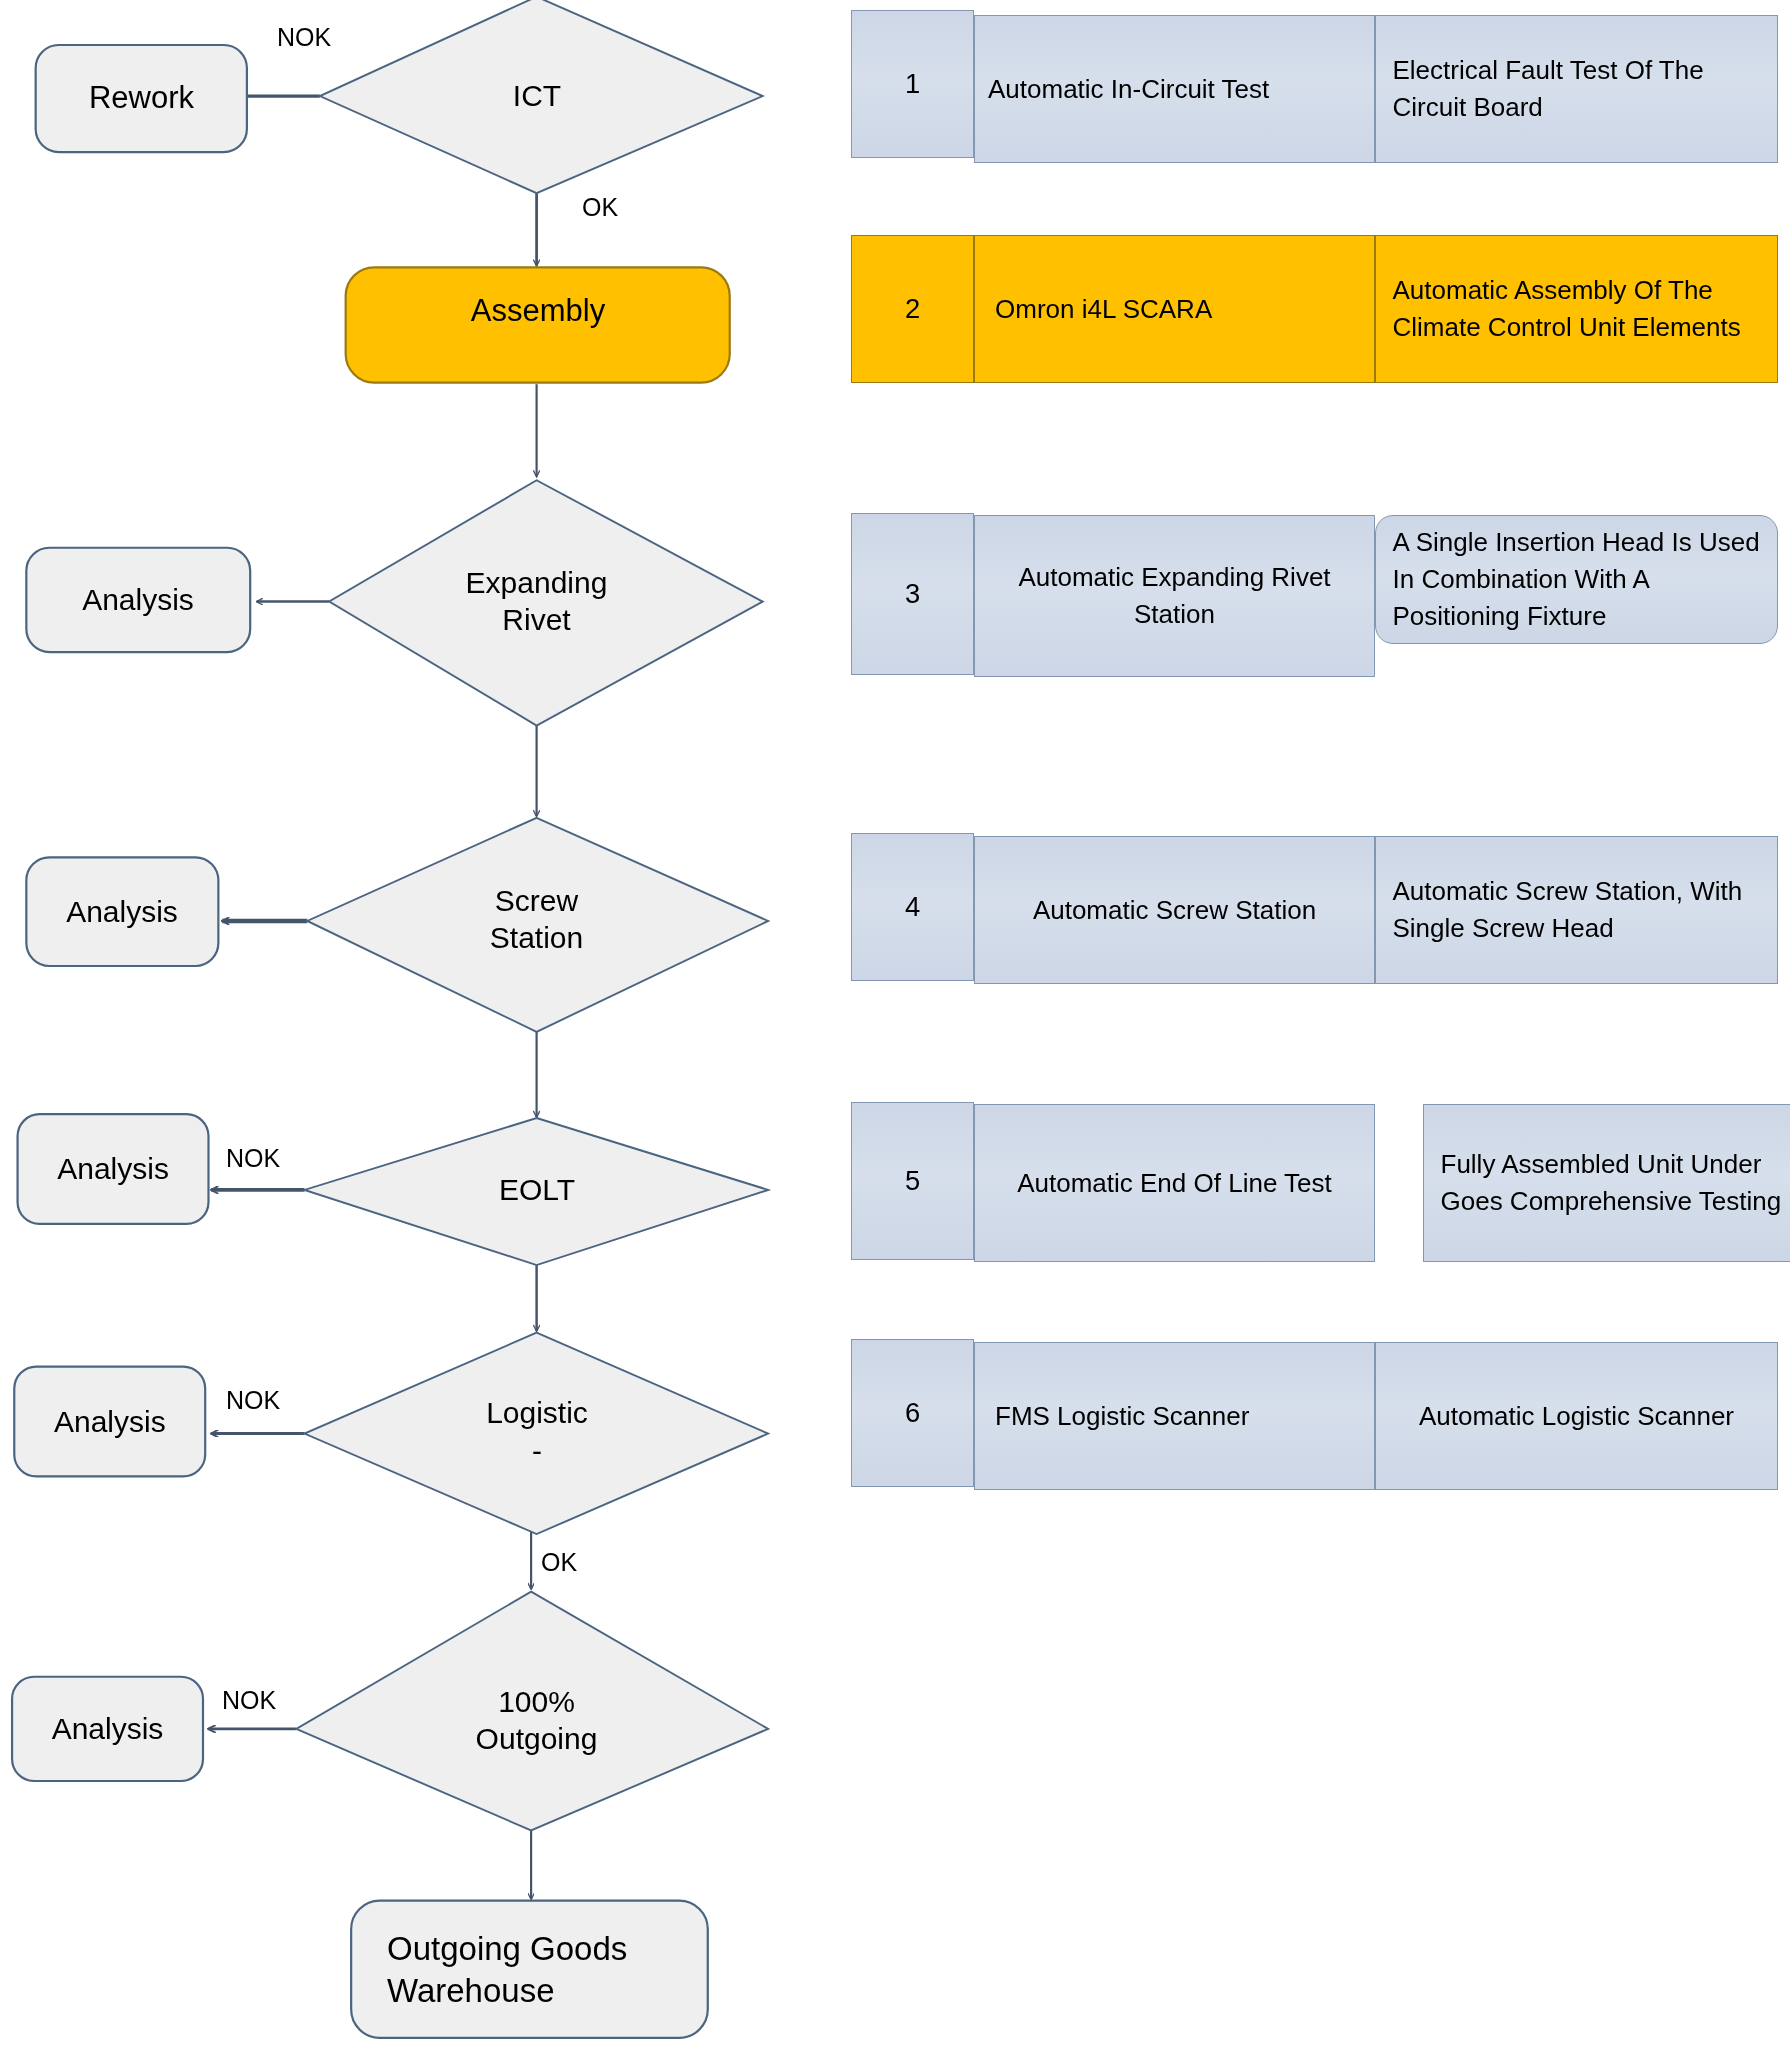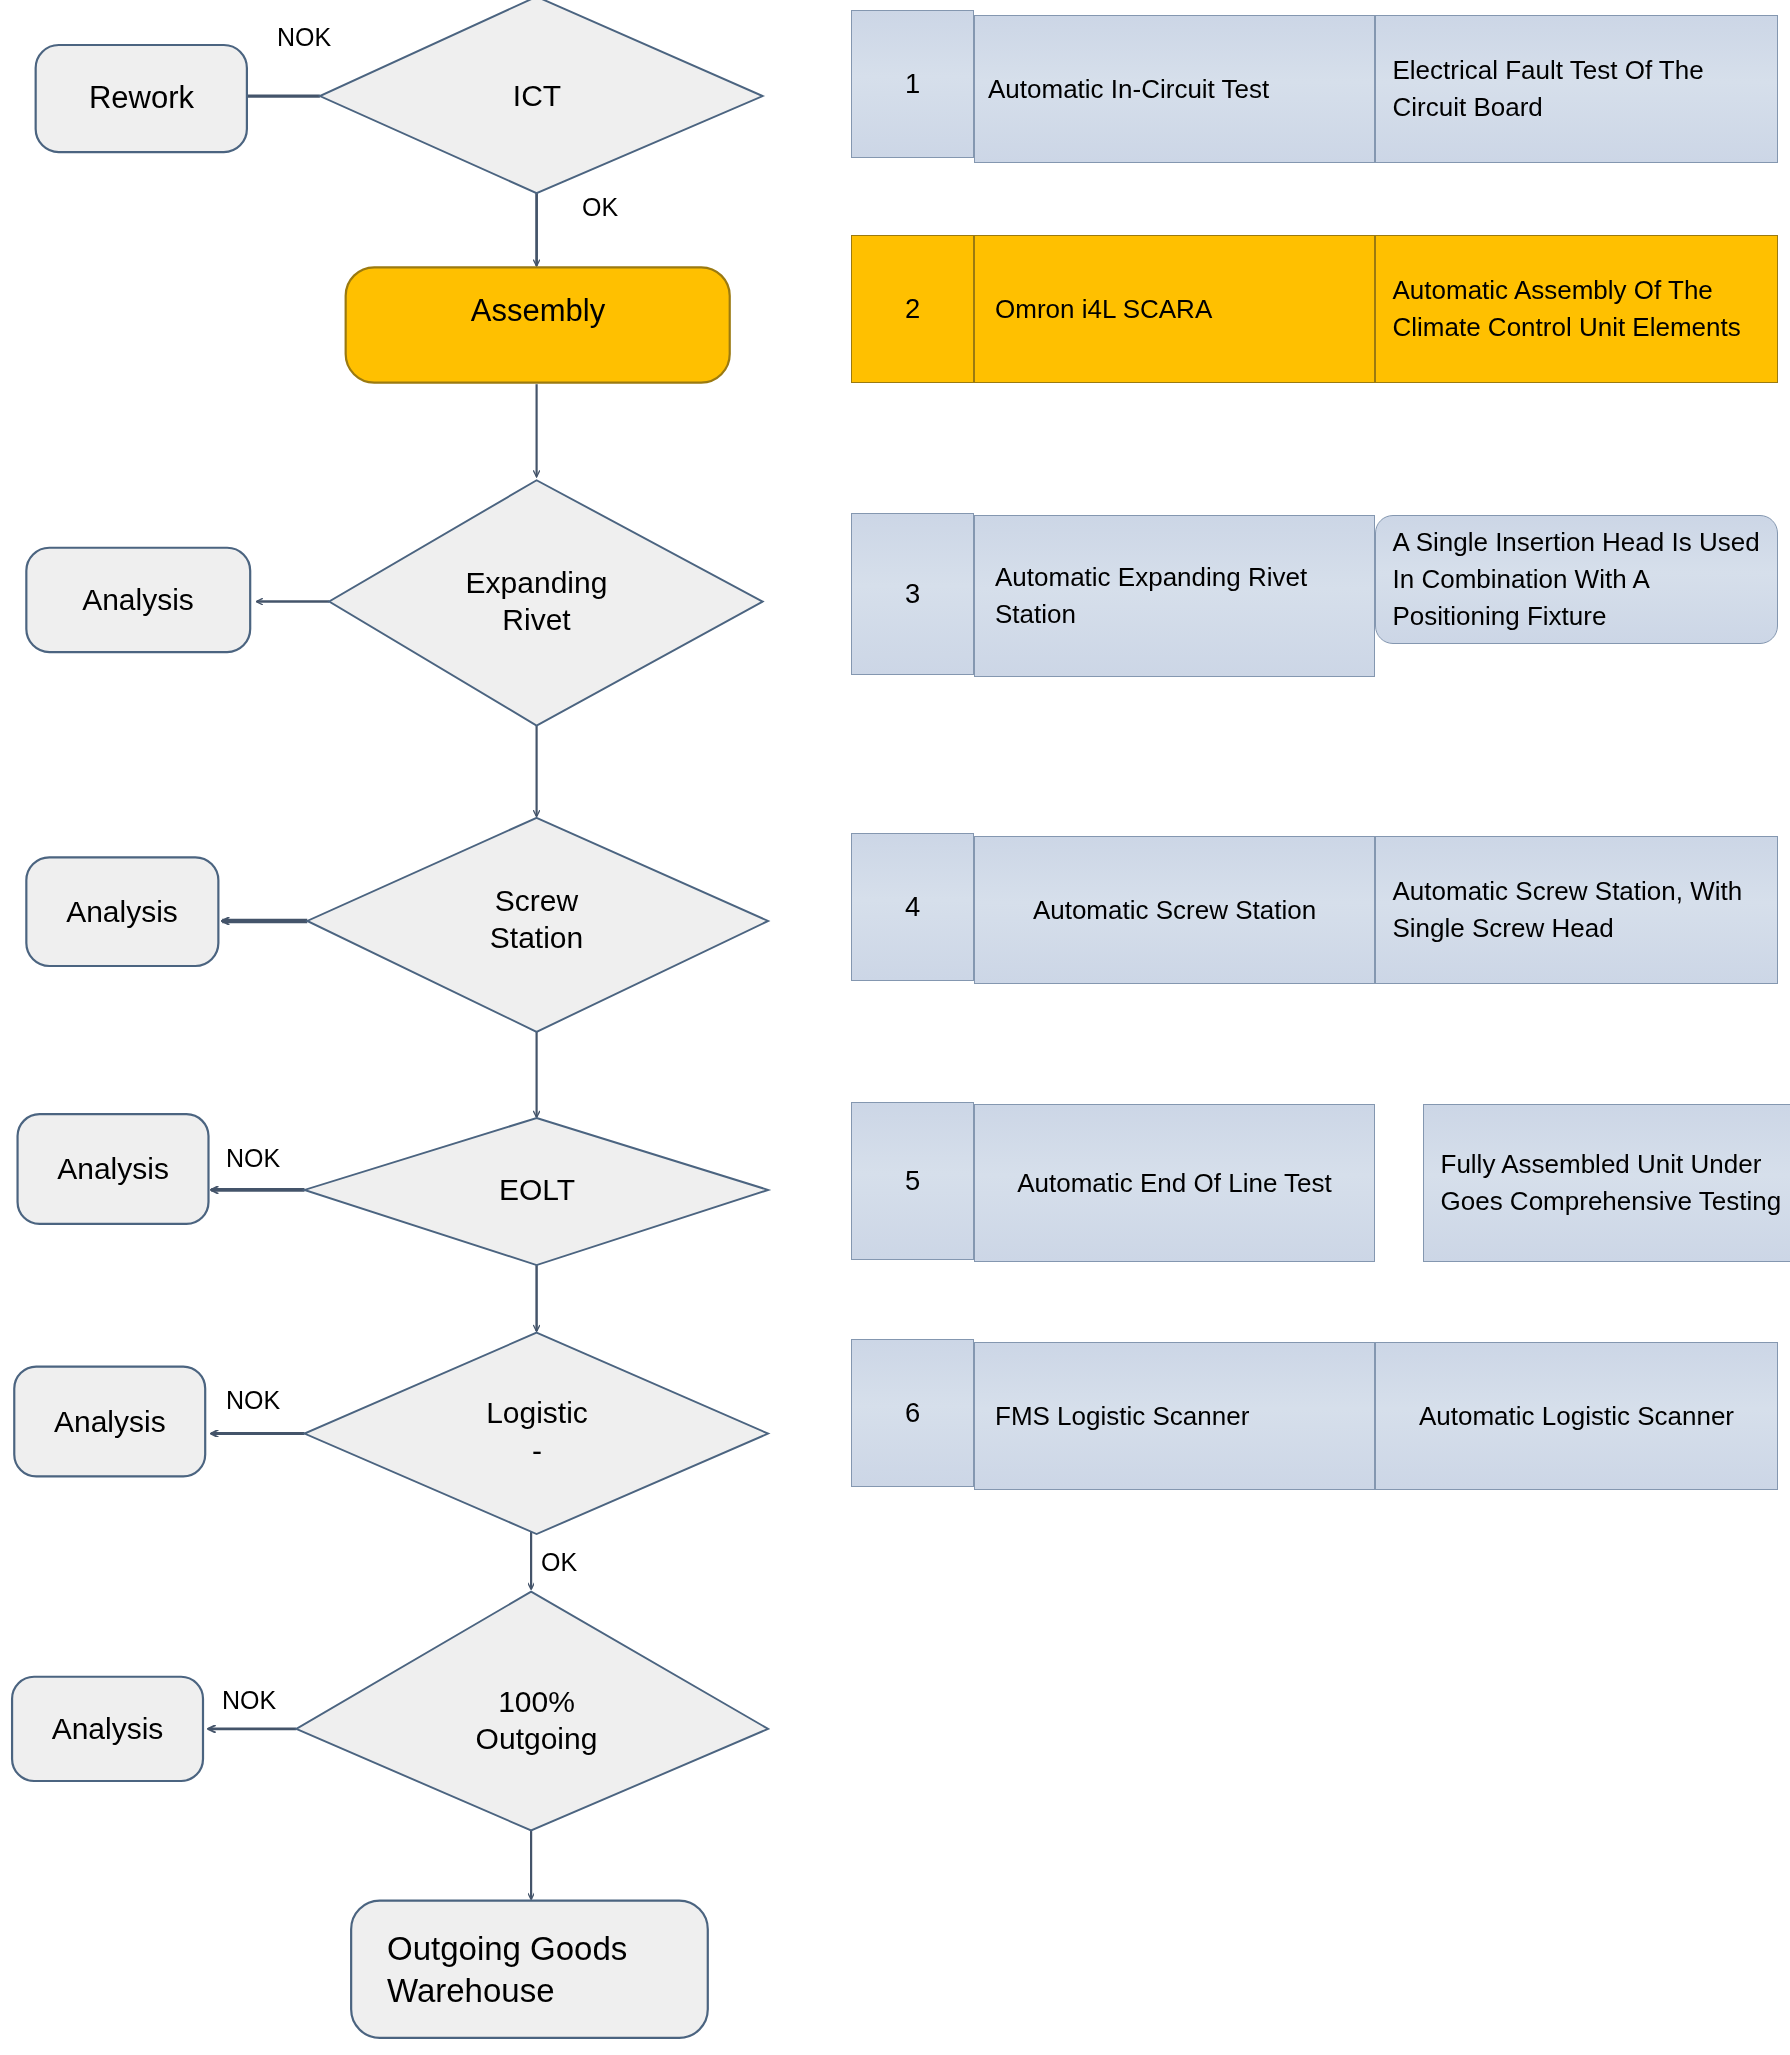--- a/index.html
+++ b/index.html
@@ -64,21 +64,21 @@
     color: #000000;
     line-height: 1.42;
     background: linear-gradient(180deg,#ccd6e6 0%,#d6dfeb 45%,#ccd6e6 100%);
   }
   .tcell.num {
     justify-content: center;
     font-size: 27.4px;
   }
   .tcell.mid { padding: 0 20px; }
   .tcell.desc { padding: 0 16.5px; }
-  .tcell.center-text { justify-content: center; text-align: left; }
+  .tcell.center-text { justify-content: center; text-align: center; }
   .trow.highlight .tcell {
     background: #FFC000;
     border-color: #9b7a10;
   }
 </style>
 </head>
 <body>
 
 <svg id="flow-svg" viewBox="0 0 1500 3746" preserveAspectRatio="none">
   <defs>

